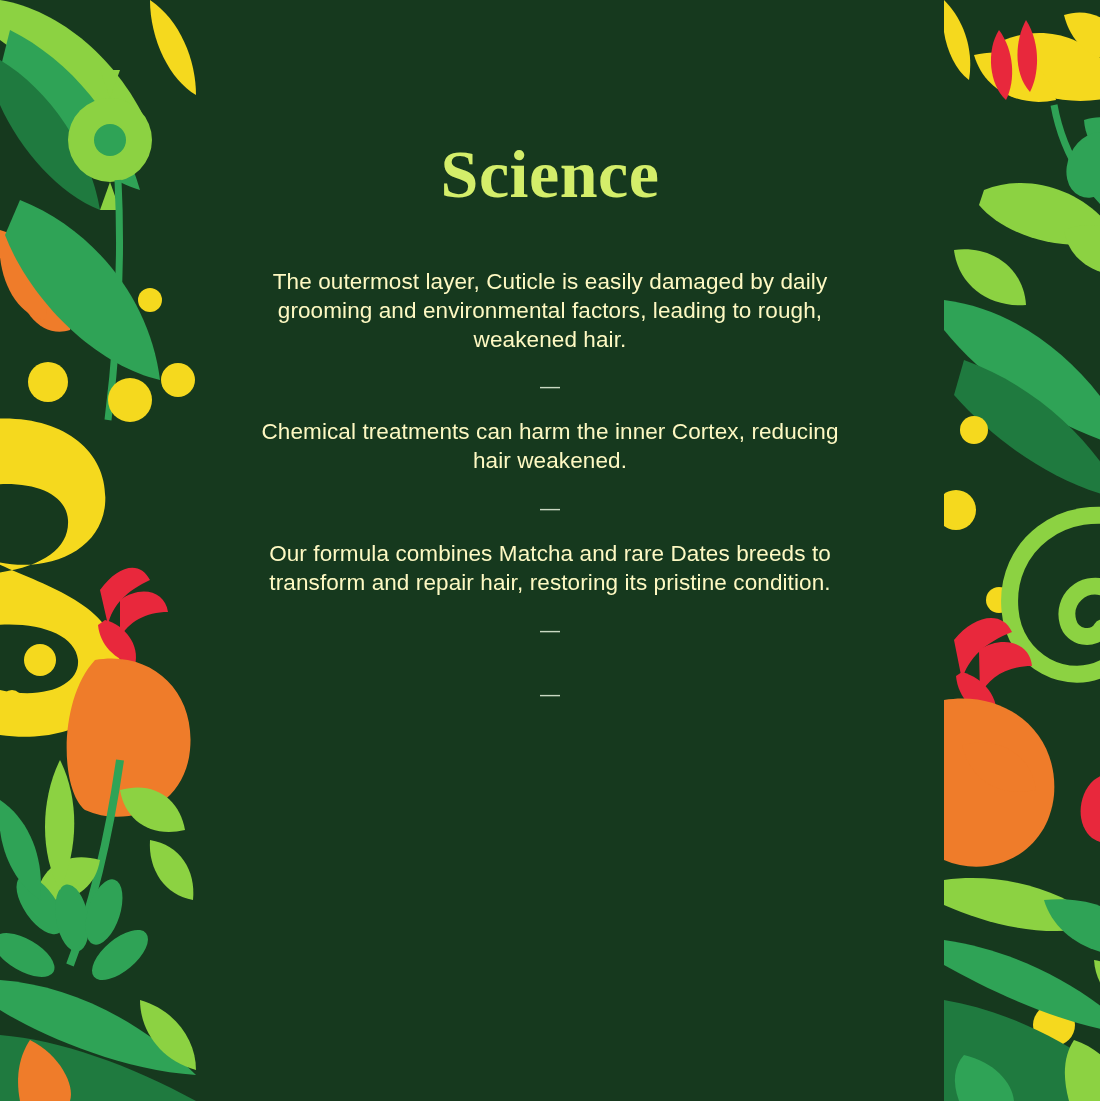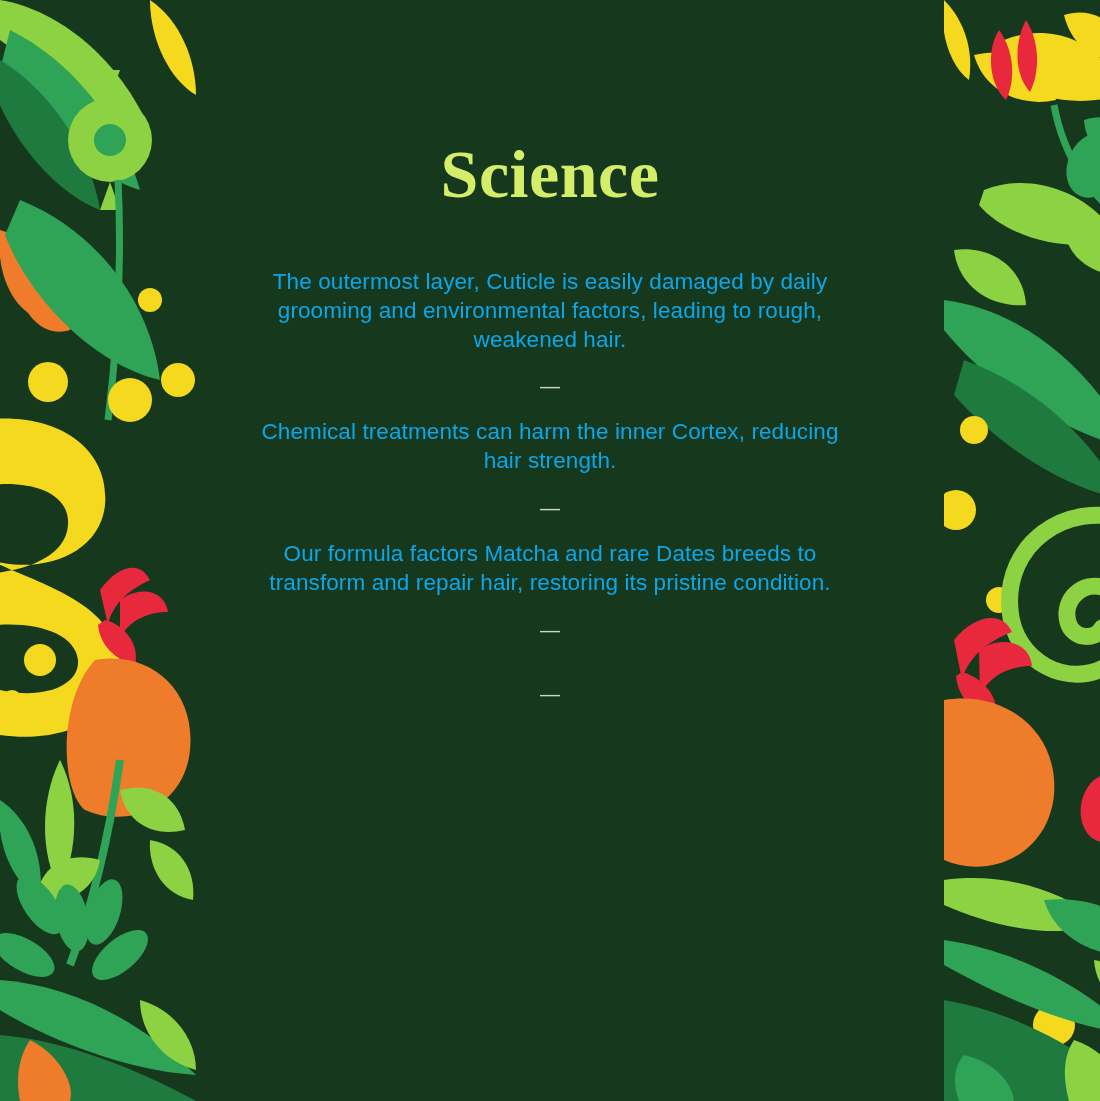--- a/index.html
+++ b/index.html
@@ -61,21 +61,21 @@
 
   .blocks {
     margin-top: 60px;
     width: 640px;
     display: flex;
     flex-direction: column;
     align-items: center;
   }
 
   .para {
-    color: #0ea5e9;
+    color: #fef9c3;
     font-size: 22.5px;
     line-height: 1.28;
     text-align: center;
     letter-spacing: 0.1px;
     max-width: 620px;
     margin: 0;
   }
 
   .divider {
     color: #c9d8c2;
@@ -205,24 +205,24 @@
     </svg>
   </div>
 
   <div class="content">
     <h1 class="title">Science</h1>
 
     <div class="blocks">
       <p class="para">The outermost layer, Cuticle is easily damaged by daily grooming and environmental factors, leading to rough, weakened hair.</p>
       <div class="divider">—</div>
 
-      <p class="para">Chemical treatments can harm the inner Cortex, reducing hair strength.</p>
-      <div class="divider">—</div>
-
-      <p class="para">Our formula factors Matcha and rare Dates breeds to transform and repair hair, restoring its pristine condition.</p>
+      <p class="para">Chemical treatments can harm the inner Cortex, reducing hair weakened.</p>
+      <div class="divider">—</div>
+
+      <p class="para">Our formula combines Matcha and rare Dates breeds to transform and repair hair, restoring its pristine condition.</p>
       <div class="divider">—</div>
 
       <div class="divider">—</div>
 
     </div>
   </div>
 
 </div>
 
 </body></html>

